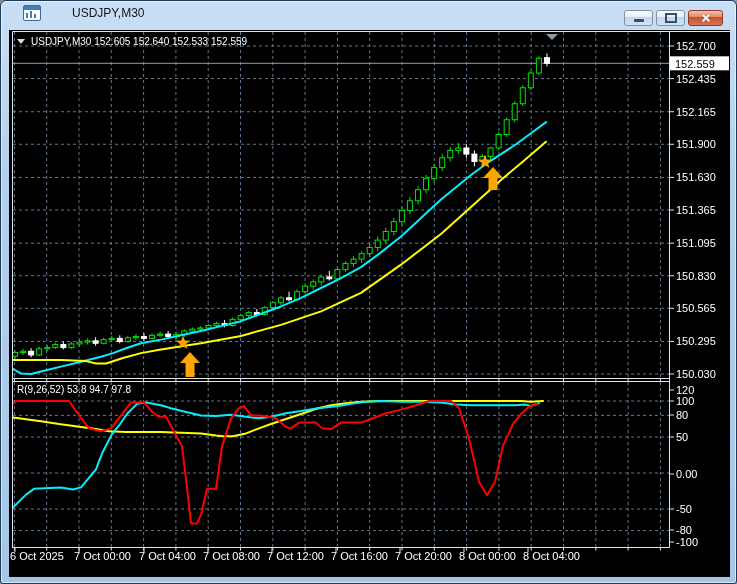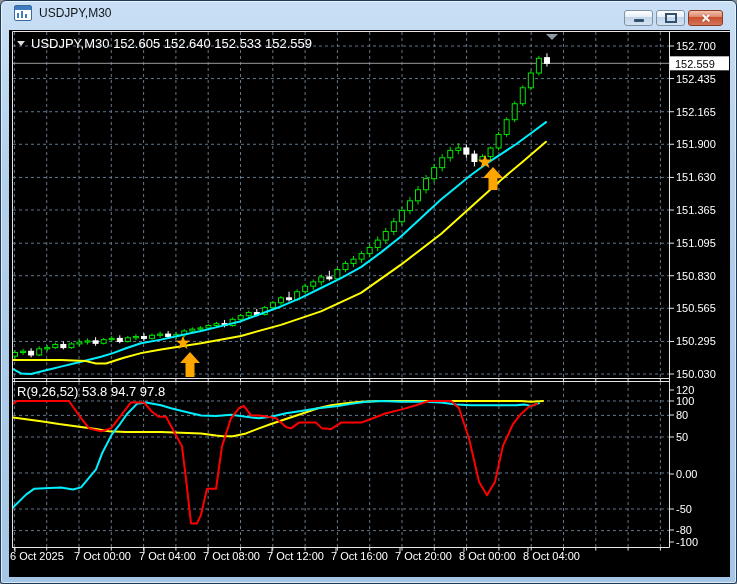--- a/index.html
+++ b/index.html
@@ -1,42 +1,42 @@
 <!DOCTYPE html>
 <html><head>
 <meta charset="utf-8">
 <style>
   html,body{margin:0;padding:0;background:#7d8folly;}
   body{background:#8a8f96;font-family:"Liberation Sans",sans-serif;}
   .window{position:relative;width:737px;height:584px;
     background:linear-gradient(#c9dff5,#b3d0ec 30%,#a5c6e6);
     border:1px solid #1d3a58;border-radius:6px 6px 3px 3px;
     box-shadow:inset 0 0 0 1px rgba(255,255,255,.6);box-sizing:border-box;}
-  .titlebar{position:absolute;left:0;top:0;right:0;height:23px;display:flex;align-items:center;padding-left:13px;box-sizing:border-box;}
+  .titlebar{position:absolute;left:0;top:0;right:0;height:23px;display:flex;align-items:center;padding-left:22px;box-sizing:border-box;gap:24px;}
   .win-icon{width:16px;height:14px;margin-right:7px;border:1px solid #39699e;border-radius:2px;background:
     linear-gradient(#3f7cc0,#3f7cc0) 0 0/100% 4px no-repeat,
     linear-gradient(#3f7cc0,#3f7cc0) 2px 7px/2px 5px no-repeat,
     linear-gradient(#3f7cc0,#3f7cc0) 6px 5px/2px 7px no-repeat,
     linear-gradient(#3f7cc0,#3f7cc0) 10px 8px/2px 4px no-repeat,
     #fff;}
   .title-text{font-size:12px;color:#10151a;}
   .win-buttons{position:absolute;top:9px;right:13px;display:flex;gap:3px;}
   .wbtn{width:29px;height:16px;border:1px solid #7f93a8;border-radius:3px;display:flex;box-sizing:border-box;
     background:linear-gradient(#ffffff,#e3edf8 45%,#c3d6ea 46%,#d4e3f2);cursor:default;}
   .wbtn.close{width:35px;border-color:#8e3b26;background:linear-gradient(#f3c1ae,#e08a6d 40%,#c9502f 45%,#d3755a);}
   .g-min{width:10px;height:3px;background:#31506e;margin:auto auto 3px auto;border-radius:1px;}
   .g-max{width:8px;height:6px;border:2px solid #31506e;margin:auto;background:transparent;}
   .g-x{position:relative;width:10px;height:10px;margin:auto;}
   .g-x::before,.g-x::after{content:"";position:absolute;left:4px;top:0;width:2px;height:10px;background:#fff;border-radius:1px;box-shadow:0 0 1px #7c2a12;}
   .g-x::before{transform:rotate(45deg);}
   .g-x::after{transform:rotate(-45deg);}
   .chart-area{position:absolute;left:8px;top:29px;width:721px;height:547px;background:#000;}
   .chart-area svg{display:block;}
   svg text{font-family:"Liberation Sans",sans-serif;}
-  .pane-label{position:absolute;color:#fff;font-size:13px;display:flex;align-items:center;pointer-events:none;white-space:nowrap;}
+  .pane-label{position:absolute;color:#fff;font-size:10px;display:flex;align-items:center;pointer-events:none;white-space:nowrap;}
   .pane-label.main{left:8px;top:6px;}
   .pane-label.indi{left:8px;top:354px;}
   .dd-tri{width:0;height:0;border-left:4px solid transparent;border-right:4px solid transparent;border-top:5px solid #dcdcdc;margin-right:6px;}
 </style>
 </head>
 <body>
 
 <div class="window">
   <div class="titlebar">
     <span class="win-icon"></span>

